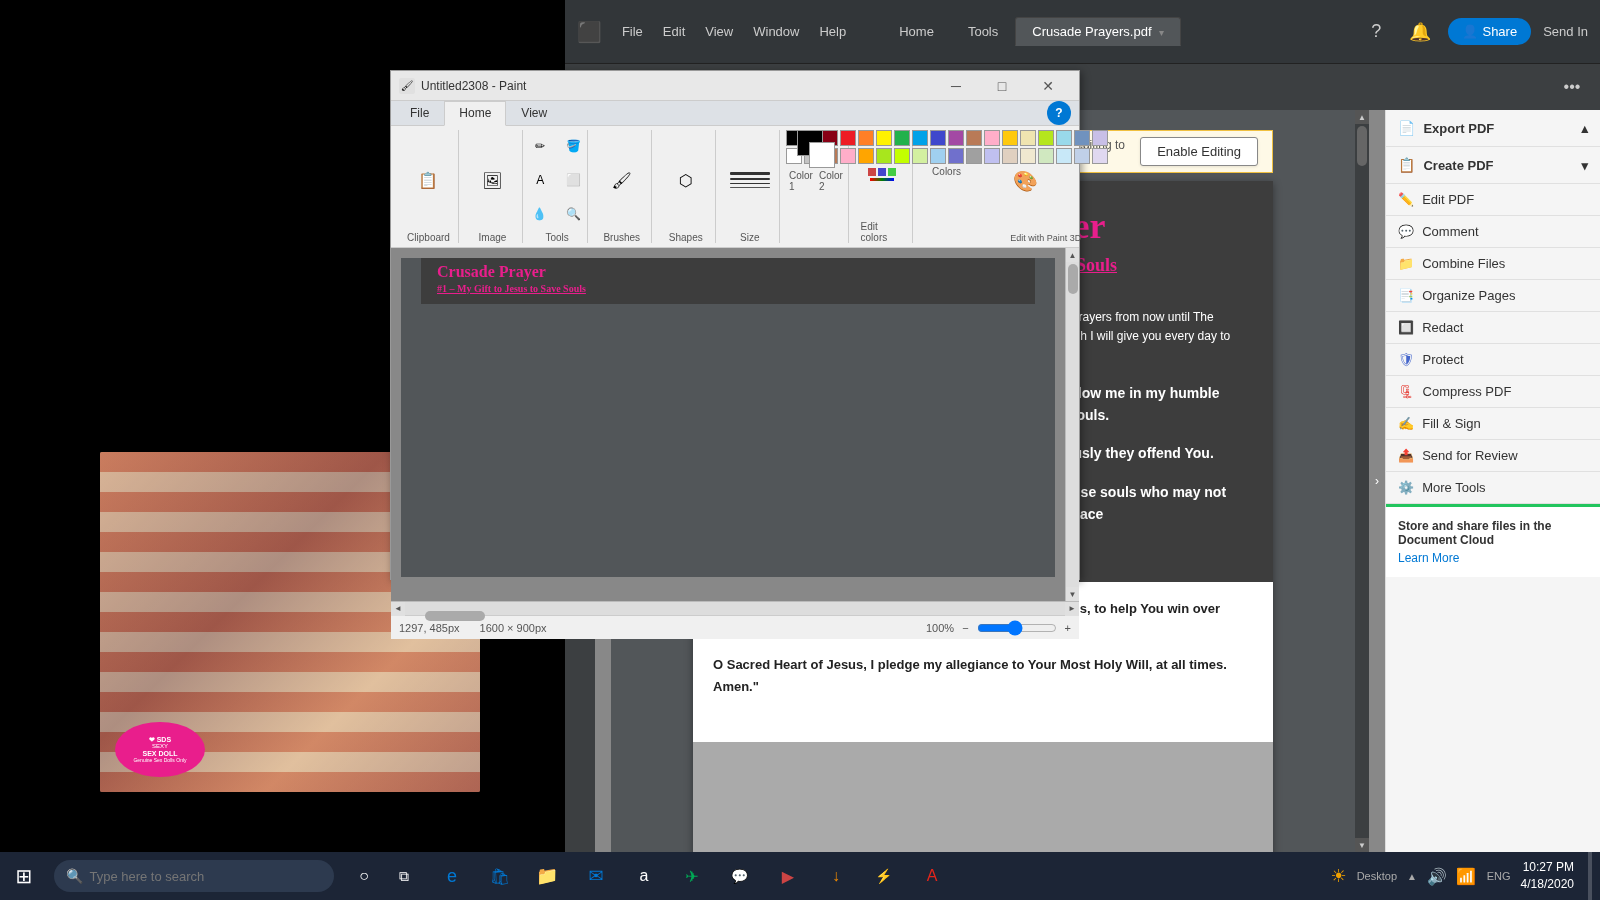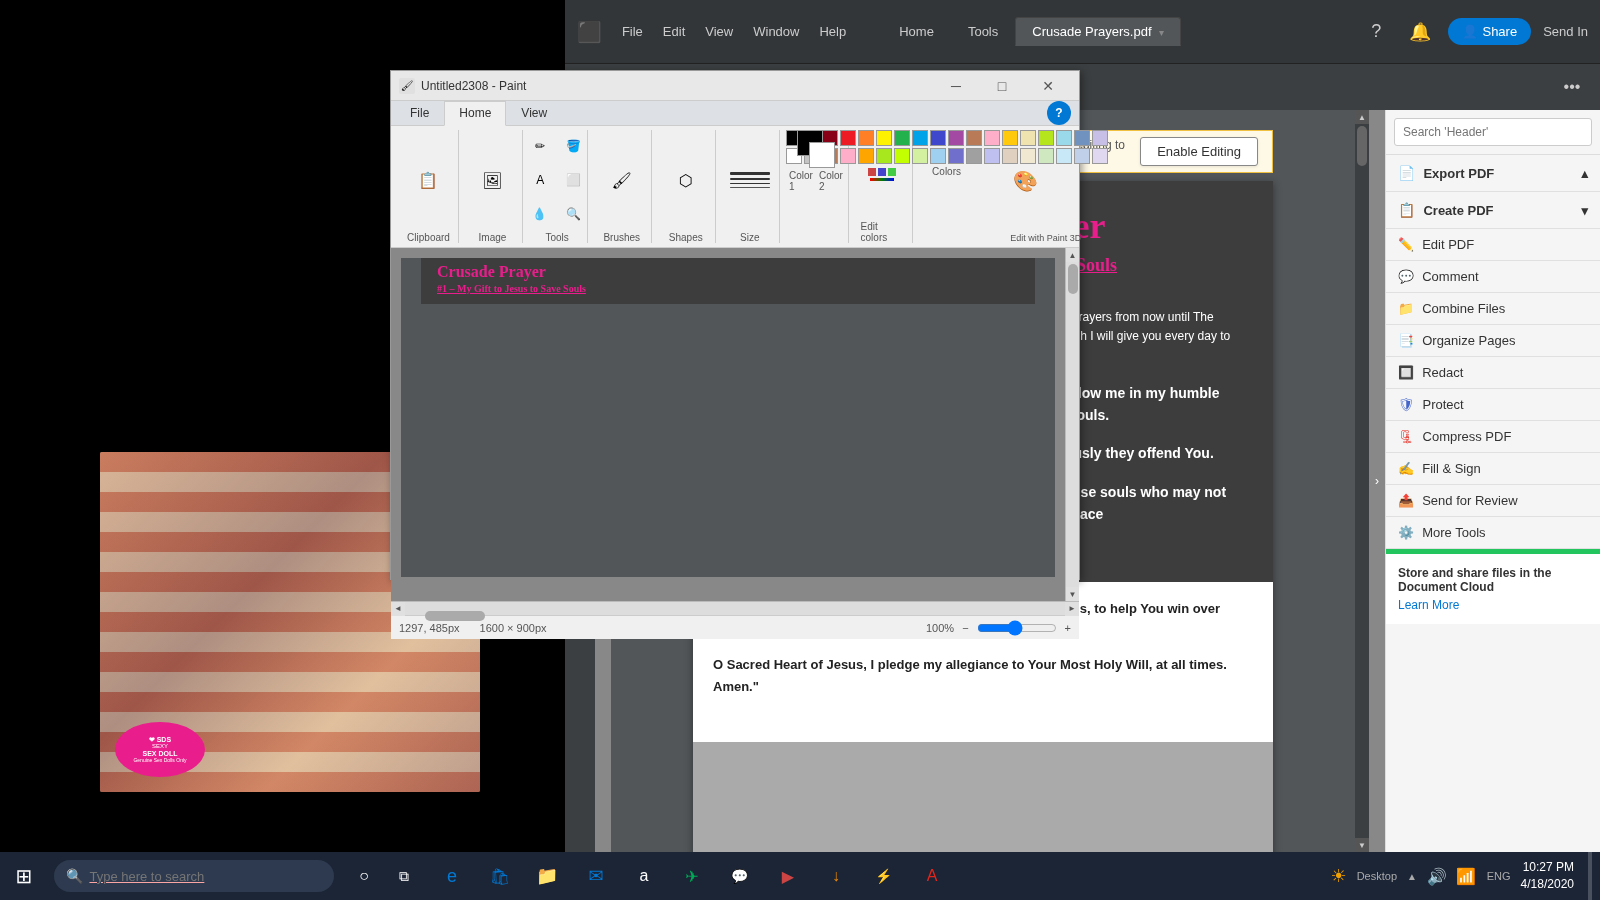--- a/index.html
+++ b/index.html
@@ -547,21 +547,21 @@
       align-items: center;
       padding: 8px 12px;
       font-size: 13px;
       color: #333;
       cursor: pointer;
       gap: 8px;
     }
     .pdf-right-footer {
       padding: 12px;
       background: #fff;
-      border-top: 5px solid #22c55e;
+      border-top: 3px solid #22c55e;
     }
     .pdf-right-footer-title {
       font-size: 12px;
       font-weight: 600;
       color: #333;
       margin-bottom: 4px;
     }
     .pdf-learn-more {
       color: #0078d4;
       font-size: 12px;
@@ -1007,23 +1007,20 @@
           <div style="flex:1;background:#3c3f41;position:relative;">
             <div style="width:10px;height:40px;background:#666;border-radius:5px;margin:2px auto;"></div>
           </div>
           <div style="width:14px;height:14px;background:#555;display:flex;align-items:center;justify-content:center;color:#ccc;font-size:8px;cursor:pointer;">▼</div>
         </div>
 
         <div style="width:16px;background:#888;display:flex;align-items:center;justify-content:center;cursor:pointer;color:white;font-size:12px;">›</div>
       </div>
 
       <div class="pdf-right-panel">
-        <div class="pdf-right-search">
-          <input class="pdf-search-box" placeholder="Search 'Header'" style="">
-        </div>
 
         <div class="pdf-right-section">
           <div class="pdf-right-section-header">
             <span style="display:flex;align-items:center;gap:8px;">
               <span style="color:#e4251b;font-size:14px;">📄</span>
               <span>Export PDF</span>
             </span>
             <span>▴</span>
           </div>
         </div>
@@ -1113,21 +1110,21 @@
           <div class="pdf-learn-more">Learn More</div>
         </div>
       </div>
     </div>
   </div>
 
   <div class="taskbar">
     <div class="taskbar-start">⊞</div>
     <div class="taskbar-search">
       <span style="color:#aaa;font-size:14px;margin-right:6px;">🔍</span>
-      <input style="background: transparent; border: none; outline: none; color: #fca5a5; font-size: 13px; width: 220px; text-decoration: underline;" placeholder="Type here to search">
+      <input style="background: transparent; border: none; outline: none; color: #fca5a5; font-size: 13px; width: 220px;" placeholder="Type here to search">
     </div>
     <div class="taskbar-icon" style="margin-left:4px;font-size:16px;">○</div>
     <div class="taskbar-icon" style="font-size:14px;">⧉</div>
     <div class="taskbar-icons">
       <div class="taskbar-icon" style="color:#0078d4;font-size:18px;">e</div>
       <div class="taskbar-icon" style="color:#0078d4;font-size:16px;">🛍</div>
       <div class="taskbar-icon" style="color:#f0a000;font-size:18px;">📁</div>
       <div class="taskbar-icon" style="color:#0078d4;font-size:18px;">✉</div>
       <div class="taskbar-icon" style="font-size:16px;">a</div>
       <div class="taskbar-icon" style="color:#00aa55;font-size:16px;">✈</div>

